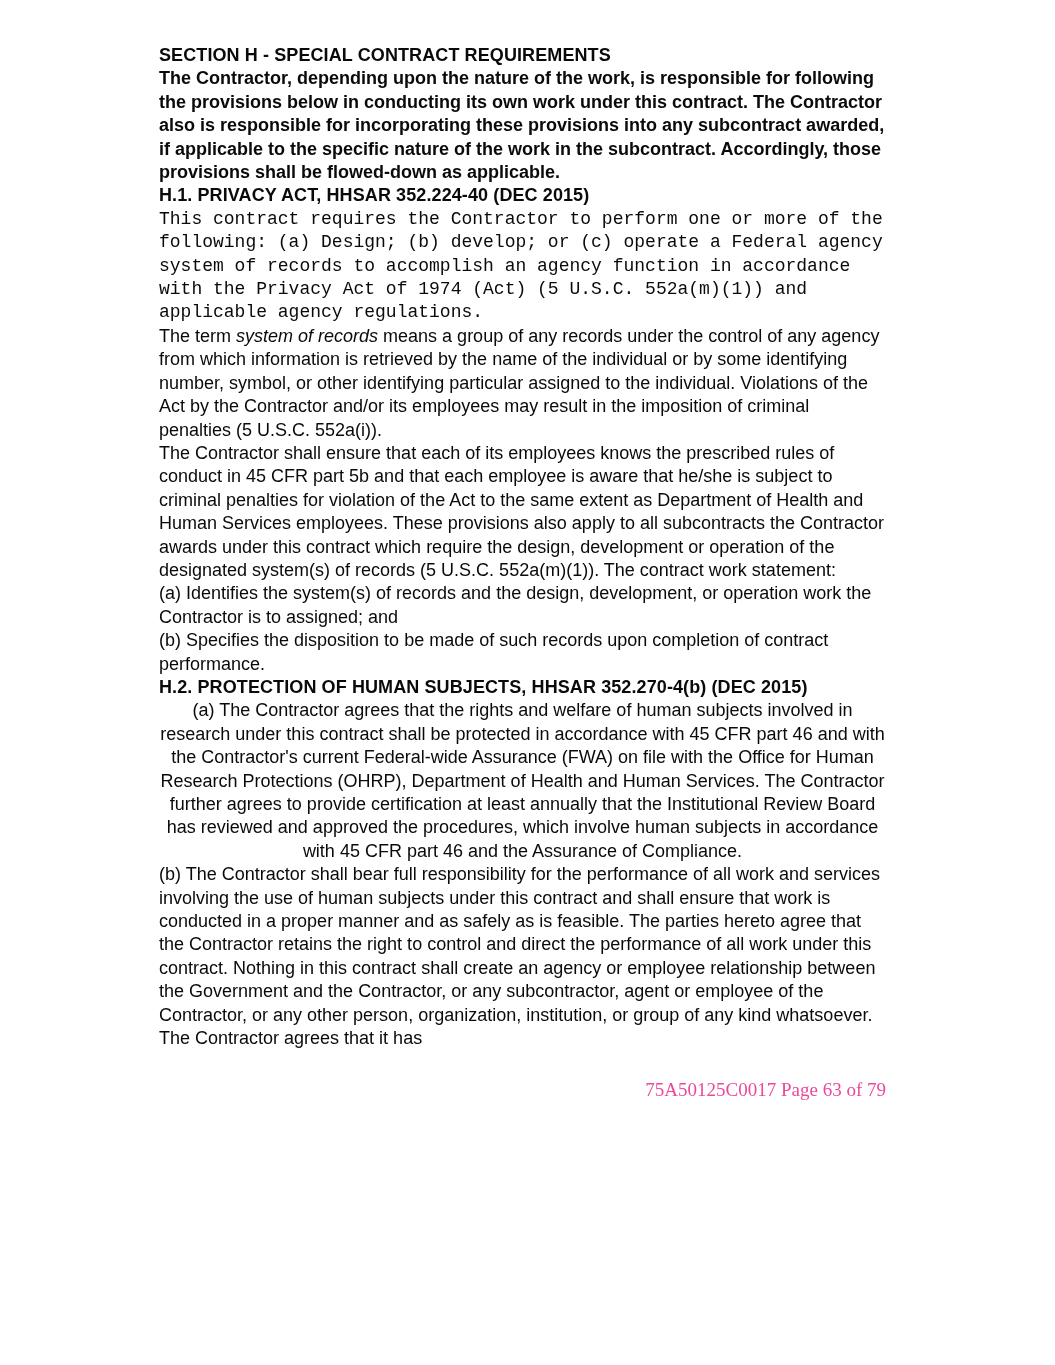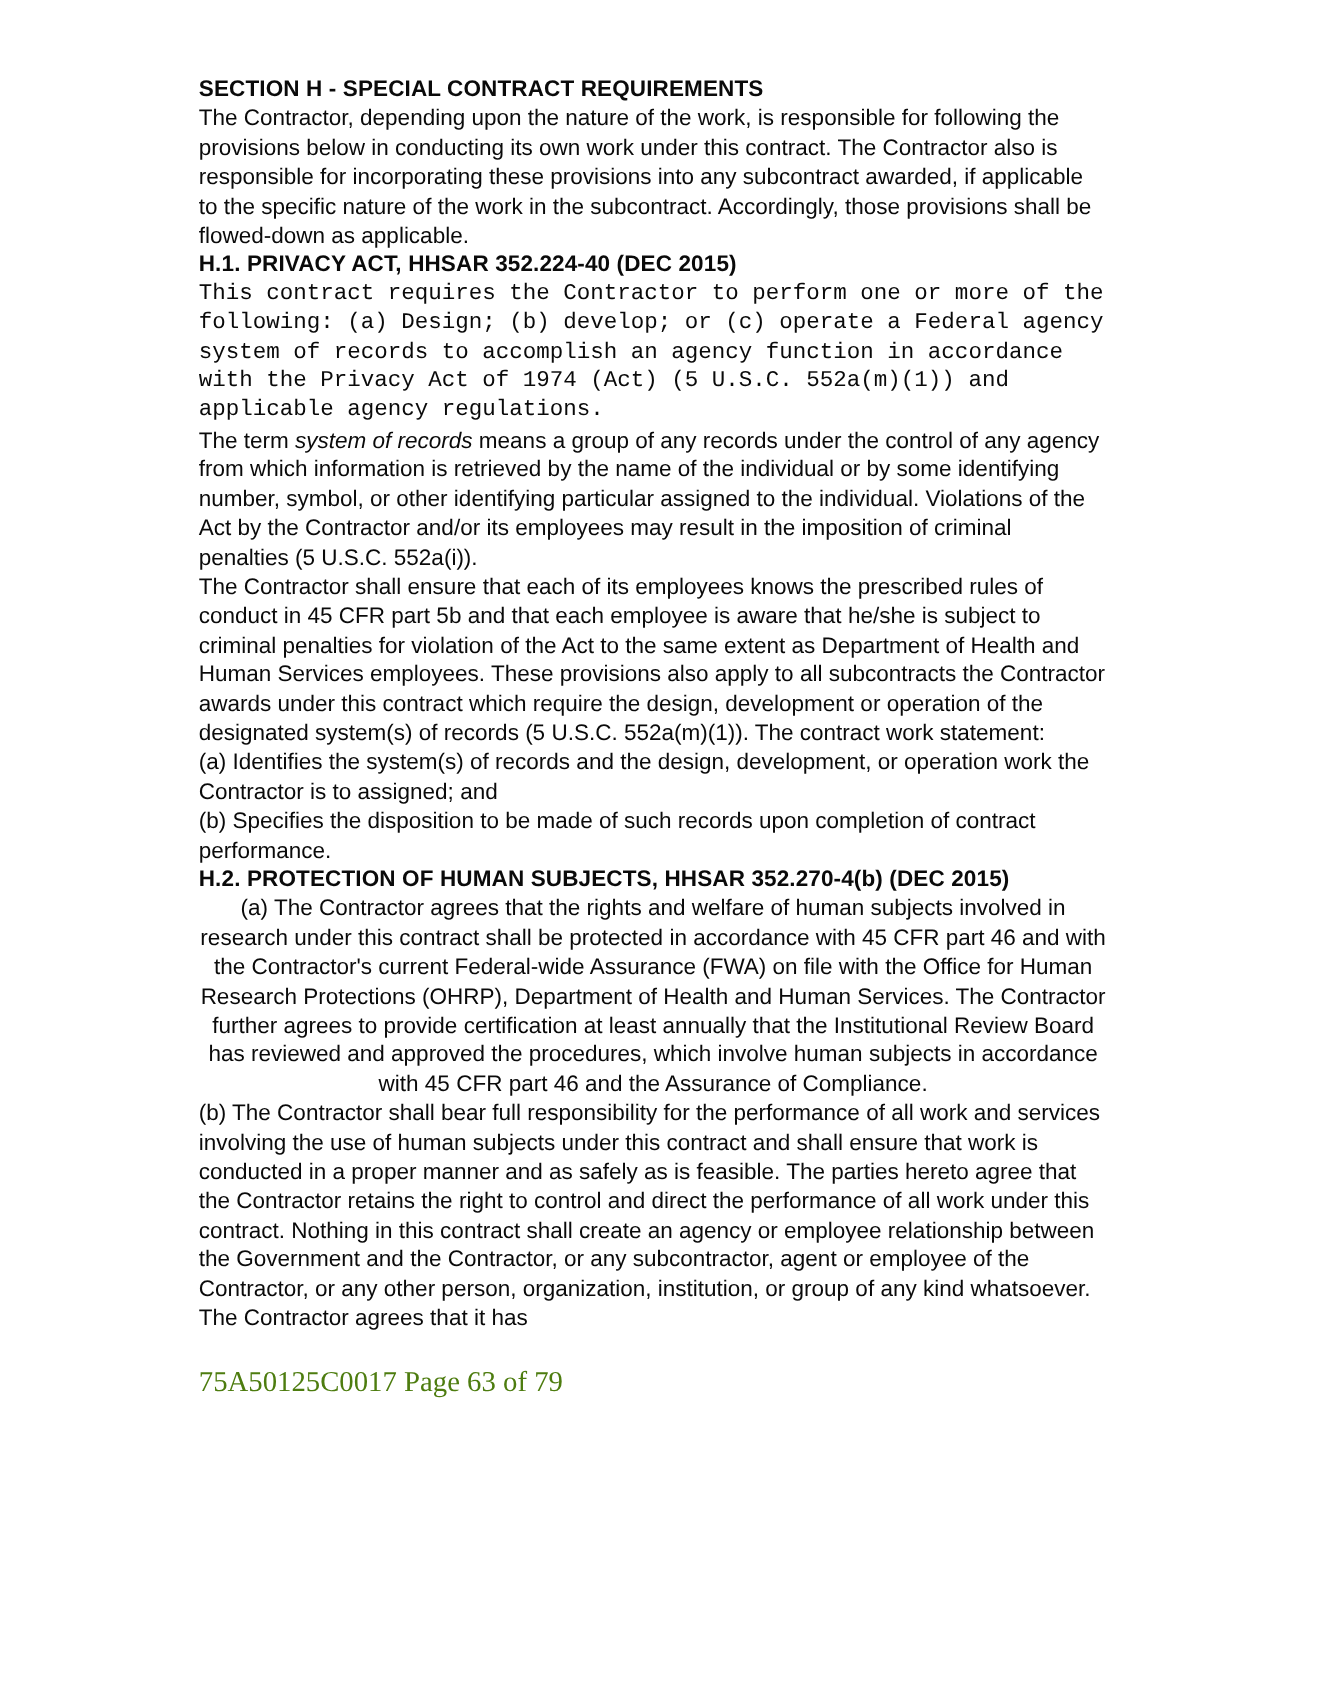--- a/index.html
+++ b/index.html
@@ -11,50 +11,51 @@
     position: relative;
     width: 977px;
     height: 1365px;
     margin: 0 auto;
     background: #ffffff;
     color: #0a0a0a;
     font-family: "Liberation Sans", "DejaVu Sans", sans-serif;
     font-size: 18px;
     line-height: 23.4px;
     box-sizing: border-box;
-    padding: 60px 130px 0 120px;
+    padding: 44px 130px 0 120px;
     overflow: hidden;
   }
   .page p, .page h1, .page h2 {
     margin: 0;
     padding: 0;
     font-size: 18px;
     line-height: 23.4px;
   }
   .doc-heading {
     font-weight: bold;
     letter-spacing: 0.1px;
   }
-  .m-intro       { margin-top: 15px; }
+  .m-intro       { margin-top: 15px; font-weight: bold; }
   .m-h1-heading  { margin-top: 17px; }
   .m-h1-p1       { margin-top: 17px; font-family: Liberation Mono, monospace; }
   .m-h1-p2       { margin-top: 13px; }
   .m-h1-p3       { margin-top: 12px; }
   .m-h1-item-a   { margin-top: 11px; }
   .m-h1-item-b   { margin-top: 22px; }
   .m-h2-heading  { margin-top: 20px; }
   .m-h2-item-a   { margin-top: 15px; text-align: center; }
   .m-h2-item-b   { margin-top: 13px; }
   .term-italic   { }
   .footer {
     margin-top: 27px;
+    text-align: right;
     font-family: "Liberation Serif", "DejaVu Serif", serif;
-    font-size: 23px;
+    font-size: 19px;
     line-height: 26px;
-    color: #4d7c0f;
+    color: #ec4899;
   }
   .footer span { white-space: pre; }
 </style>
 </head>
 <body>
 
 <div class="page">
 
   <h1 class="doc-heading">SECTION H - SPECIAL CONTRACT REQUIREMENTS</h1>
 

